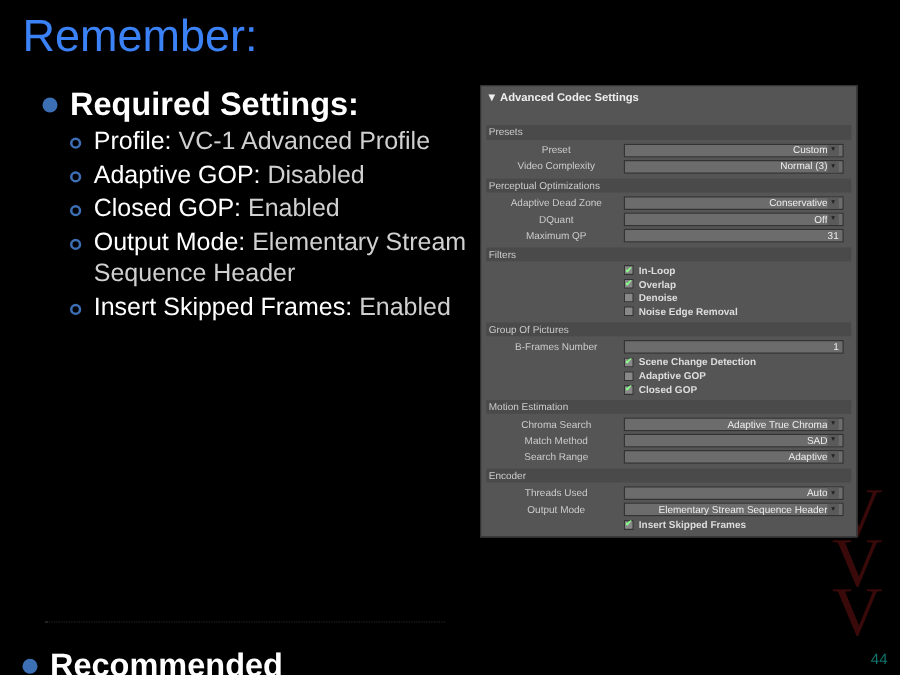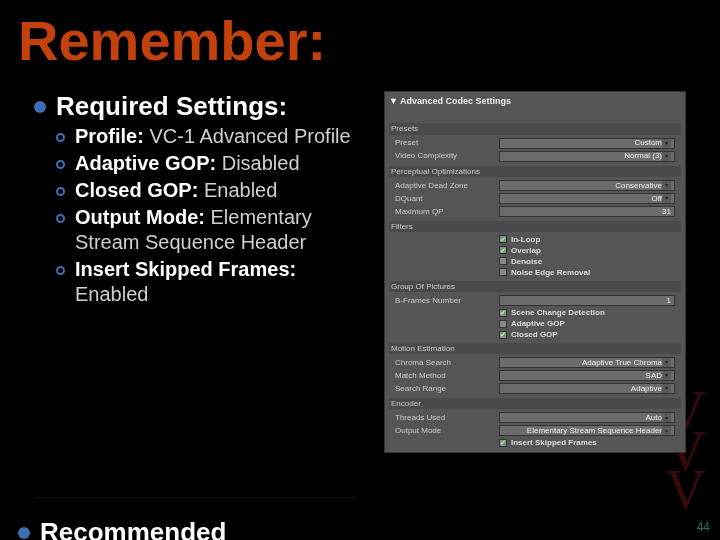--- a/index.html
+++ b/index.html
@@ -6,23 +6,23 @@
   body {
     width: 720px;
     height: 540px;
     background: #000;
     font-family: "Segoe UI", Arial, sans-serif;
     color: #fff;
     overflow: hidden;
     position: relative;
   }
   .slide-title {
-    font-size: 56px;
-    font-weight: 700;
-    color: #c2410c;
+    font-size: 36px;
+    font-weight: 400;
+    color: #3b82f6;
     padding: 8px 18px 18px 18px;
   }
   .content {
     display: flex;
     padding: 0 34px;
     gap: 10px;
   }
   .left-col {
     flex: 0 0 340px;
   }
@@ -40,21 +40,21 @@
   }
   .sub-list { padding-left: 22px; }
   .bullet-lvl2 {
     display: flex; align-items: flex-start; margin-top: 2px;
   }
   .dot2 {
     width: 9px; height: 9px; border-radius: 50%;
     border: 2px solid #3d6fb5; margin-right: 10px; margin-top: 9px; flex-shrink: 0;
   }
   .lvl2-text { font-size: 20px; line-height: 1.25; }
-  .lvl2-text .label { font-weight: 700; }
+  .lvl2-text .label { font-weight: 400; }
   .lvl2-text .value { font-weight: 400; color: #d0d0d0; }
 
   
   .panel {
     flex: 1;
     background: #555;
     border: 1px solid #333;
     font-size: 8px;
     color: #ddd;
     padding: 4px 4px 4px 4px;
@@ -66,21 +66,21 @@
   .panel-title::before { content: "▼ "; }
   .section-head {
     background: #4a4a4a; color: #ccc; font-size: 8px;
     padding: 1px 2px; margin: 3px 0 2px 0;
   }
   .row {
     display: flex; align-items: center; gap: 4px;
     padding: 1px 6px;
   }
   .row-label {
-    flex: 0 0 100px; text-align: left; color: #ccc;
+    flex: 0 0 100px; text-align: center; color: #ccc;
   }
   .dropdown, .textbox {
     flex: 1;
     background: #6c6c6c; border: 1px solid #333;
     padding: 0 3px; height: 11px; display: flex;
     align-items: center; justify-content: flex-end;
     color: #eee;
   }
   .dropdown .chev {
     width: 9px; height: 9px; background: #5a5a5a;

